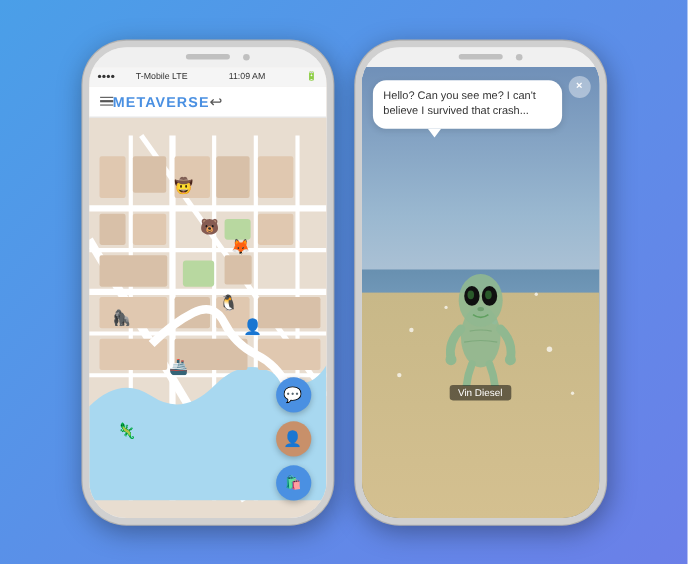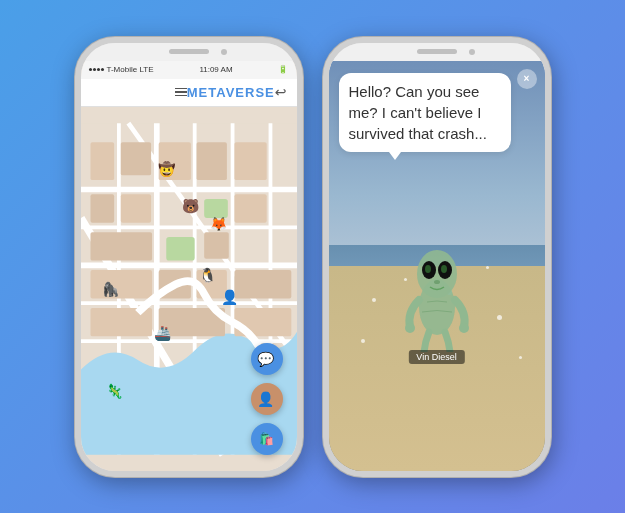--- a/index.html
+++ b/index.html
@@ -73,21 +73,21 @@
       background: #f5f5f5;
       display: flex;
       align-items: center;
       justify-content: space-between;
       padding: 0 8px;
       font-size: 8px;
       color: #333;
     }
     .status-left {
       display: flex;
-      gap: 3px;
+      gap: 20px;
       align-items: center;
     }
     .signal-dots {
       display: flex;
       gap: 1px;
     }
     .signal-dot {
       width: 3px;
       height: 3px;
       background: #333;
@@ -98,21 +98,21 @@
       align-items: center;
       gap: 3px;
     }
 
     
     .nav-bar {
       height: 28px;
       background: #fff;
       display: flex;
       align-items: center;
-      justify-content: flex-end;
+      justify-content: flex-start;
       padding: 0 10px;
       border-bottom: 1px solid #e0e0e0;
     }
     .nav-title {
       color: #4a90e2;
       font-weight: 700;
       font-size: 13px;
       letter-spacing: 1px;
     }
     .hamburger {
@@ -240,21 +240,21 @@
 
     
     .speech-bubble {
       position: absolute;
       top: 12px;
       left: 10px;
       right: 34px;
       background: white;
       border-radius: 12px;
       padding: 8px 10px;
-      font-size: 15px;
+      font-size: 10px;
       color: #333;
       line-height: 1.4;
       z-index: 10;
       box-shadow: 0 2px 6px rgba(0,0,0,0.1);
     }
     .speech-bubble::after {
       content: '';
       position: absolute;
       bottom: -8px;
       left: 50px;

